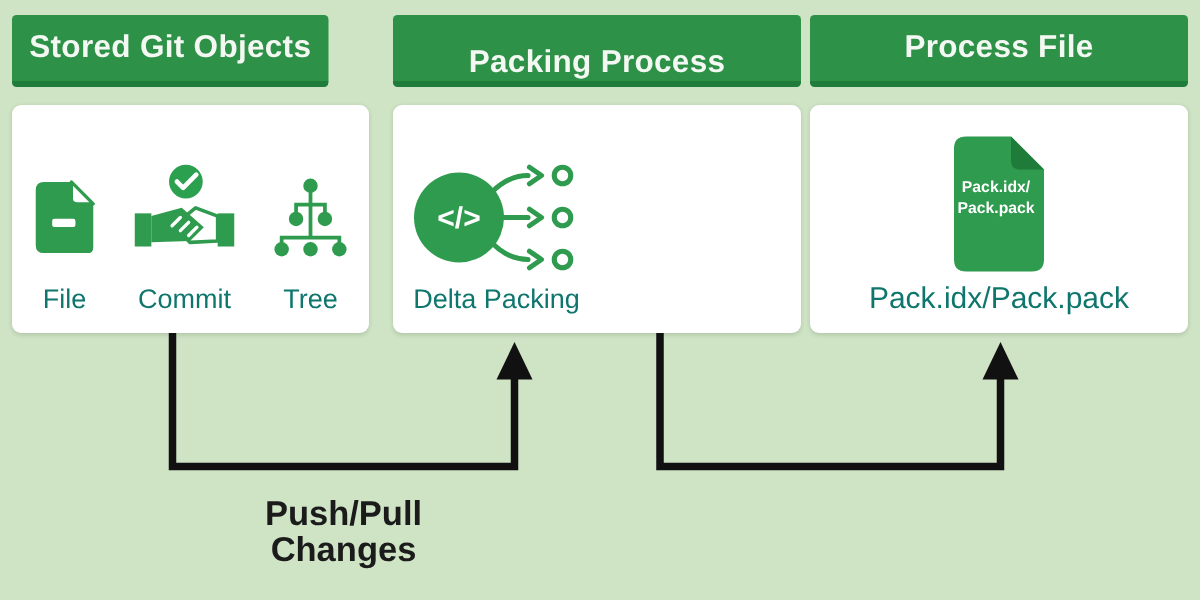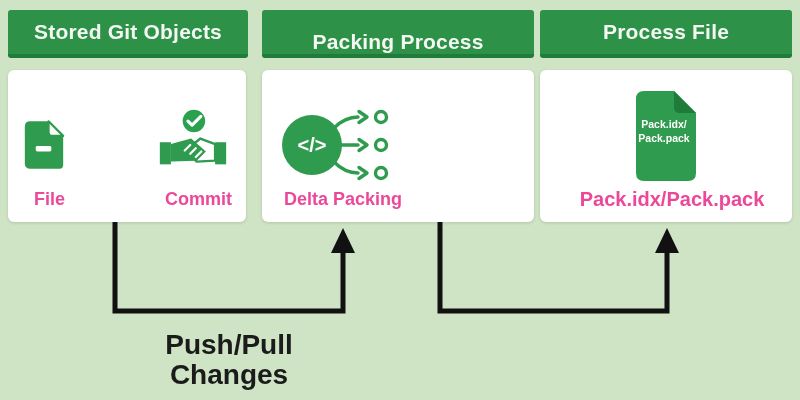--- a/index.html
+++ b/index.html
@@ -7,40 +7,40 @@
     position:relative;width:800px;height:400px;overflow:hidden;
     background:#cfe3c5;
     font-family:"Liberation Sans","DejaVu Sans",sans-serif;
   }
   .header{
     position:absolute;top:10px;height:48px;box-sizing:border-box;
     background:#2e9148;border-bottom:4px solid #1f7c3a;border-radius:3px;
     display:flex;align-items:center;justify-content:center;
     color:#f4f8f2;font-size:21px;font-weight:700;letter-spacing:.2px;
   }
-  .header.h1{left:8px;width:240px;}
+  .header.h1{left:8px;width:211px;}
   .header.h2{left:262px;width:272px;align-items:flex-end;}
   .header.h3{left:540px;width:252px;}
   .card{
     position:absolute;top:70px;height:152px;box-sizing:border-box;
     background:#ffffff;border-radius:6px;
     box-shadow:0 1px 3px rgba(40,80,40,.18);
     display:flex;align-items:flex-end;justify-content:space-between;
     padding:0 14px 12px 14px;
   }
   .card.c1{left:8px;width:238px;}
   .card.c2{left:262px;width:272px;padding:0 10px 12px 10px;}
   .card.c3{left:540px;width:252px;justify-content:center;}
   .item{display:flex;flex-direction:column;align-items:center;gap:5px;}
   .icon-box{height:80px;display:flex;align-items:center;justify-content:center;}
   .icon-box.tall{height:96px;align-items:flex-end;}
-  .item-label{font-size:18px;font-weight:700;color:#ec4899;white-space:nowrap;line-height:1.1;margin-left:12px;}
+  .item-label{font-size:18px;font-weight:400;color:#0f766e;white-space:nowrap;line-height:1.1;}
   .card.c3 .item-label{font-size:20px;}
   .arrows{position:absolute;left:0;top:0;width:800px;height:400px;pointer-events:none;}
-  .flow-label{position:absolute;font-weight:700;color:#1b1b1b;font-size:28px;line-height:1.06;}
+  .flow-label{position:absolute;font-weight:700;color:#1b1b1b;font-size:23px;line-height:1.06;}
   .flow-label.pl{left:129px;top:330px;width:200px;text-align:center;}
   .flow-label.op{left:465px;top:331px;width:200px;text-align:left;}
   svg{display:block;}
 </style>
 </head>
 <body>
 
 <div class="stage">
 
   <div class="header h1">
@@ -70,20 +70,41 @@
           <rect x="2" y="38" width="12" height="24" fill="#2f9b4e"></rect>
           <rect x="62" y="38" width="12" height="24" fill="#2f9b4e"></rect>
           <path d="M62 40 L46 34 L30 47 L42 59 L62 58 Z" fill="#ffffff" stroke="#2f9b4e" stroke-width="2.6" stroke-linejoin="round"></path>
           <path d="M14 40 L36 34 L52 48 L42 58 L14 59 Z" fill="#2f9b4e"></path>
           <path d="M35 41 l-6 6 M41 44.5 l-6 6 M47 48 l-6 6" stroke="#ffffff" stroke-width="2.4" fill="none" stroke-linecap="round"></path>
           <circle cx="39" cy="15" r="13.5" fill="#2ba150" stroke="#ffffff" stroke-width="2.6"></circle>
           <path d="M32.5 15 l4.5 4.5 l9.5 -9.5" stroke="#ffffff" stroke-width="3.4" fill="none" stroke-linecap="round" stroke-linejoin="round"></path>
         </svg>
       </div>
       <div class="item-label">Commit</div>
+    </div>
+    <div class="item">
+      <div class="icon-box">
+        <svg width="50" height="56" viewBox="0 0 52 58">
+          <g stroke="#2f9b4e" stroke-width="2.6" fill="none">
+            <line x1="26" y1="8" x2="26" y2="20"></line>
+            <path d="M16 27 V20 H36 V27"></path>
+            <line x1="26" y1="20" x2="26" y2="43"></line>
+            <path d="M6 49 V43 H46 V49"></path>
+          </g>
+          <g fill="#2f9b4e">
+            <circle cx="26" cy="7" r="5"></circle>
+            <circle cx="16" cy="30" r="5"></circle>
+            <circle cx="36" cy="30" r="5"></circle>
+            <circle cx="6" cy="51" r="5"></circle>
+            <circle cx="26" cy="51" r="5"></circle>
+            <circle cx="46" cy="51" r="5"></circle>
+          </g>
+        </svg>
+      </div>
+      <div class="item-label">Tree</div>
     </div>
   </div>
 
   <div class="card c2">
     <div class="item">
       <div class="icon-box">
         <svg width="118" height="74" viewBox="0 0 118 74">
           <g stroke="#2f9b4e" stroke-width="3.4" fill="none" stroke-linecap="round" stroke-linejoin="round">
             <path d="M56 20 C64 12, 72 9, 80 9"></path>
             <path d="M81 3.5 L89 9 L81 14.5"></path>

